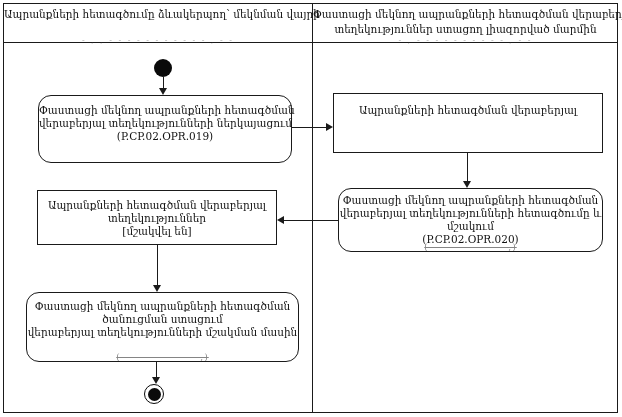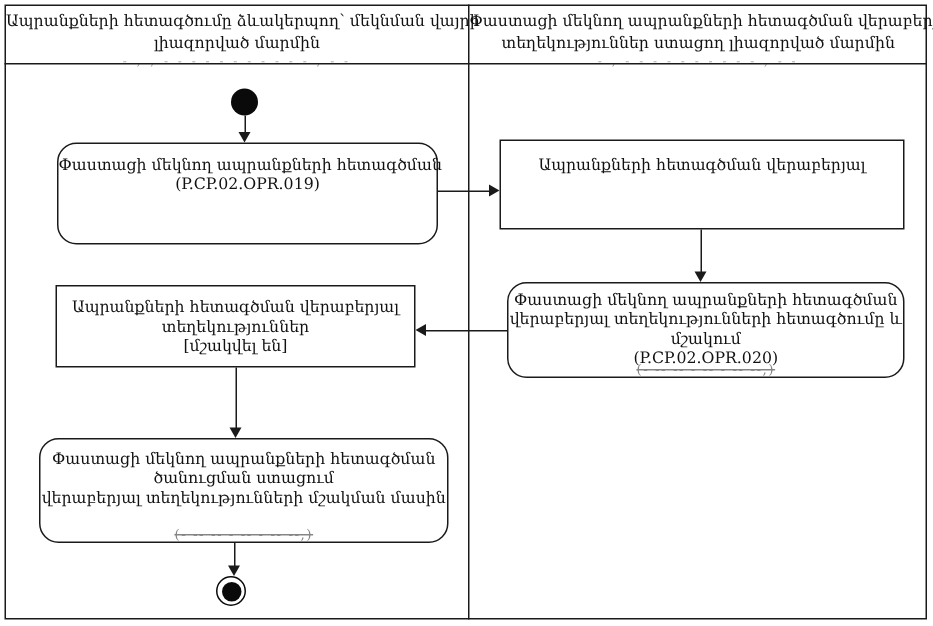--- a/index.html
+++ b/index.html
@@ -43,37 +43,37 @@
 <body>
 
 <div class="canvas">
 
   <div class="frame"></div>
   <div class="vline" style="left:312px;top:3px;width:1px;height:410px;"></div>
   <div class="hline" style="left:3px;top:42px;width:615px;height:1px;"></div>
 
   <div class="lane-header" style="left:4px;width:308px;">
     <div class="hl">Ապրանքների հետագծումը ձևակերպող՝ մեկնման վայրի</div>
-    <div class="hl">լիազորված մարմին</div>
     <div class="strike-smudge" style="top:29px;">- ,  , - - - - - -          - - - - -  ,  - -</div>
   </div>
 
   <div class="lane-header" style="left:313px;width:305px;">
     <div class="hl">Փաստացի մեկնող ապրանքների հետագծման վերաբերյալ</div>
     <div class="hl">տեղեկություններ ստացող լիազորված մարմին</div>
     <div class="strike-smudge" style="top:29px;">- ,  - - - - - -          - - - -  ,  - -</div>
   </div>
 
   <div class="start-node"></div>
 
   <div class="vline" style="left:163px;top:77px;width:1px;height:12px;"></div>
   <div class="ah ah-down" style="left:159px;top:88px;"></div>
 
   <div class="node rounded" style="left:38px;top:95px;width:254px;height:68px;padding-top:8px;">
     <div class="ln">Փաստացի մեկնող ապրանքների հետագծման</div>
+    <div class="ln">վերաբերյալ տեղեկությունների ներկայացում</div>
     <div class="ln">(P.CP.02.OPR.019)</div>
   </div>
 
   <div class="hline" style="left:292px;top:127px;width:35px;height:1px;"></div>
   <div class="ah ah-right" style="left:326px;top:123px;"></div>
 
   <div class="node" style="left:333px;top:93px;width:270px;height:60px;padding-top:10px;">
     <div class="ln">Ապրանքների հետագծման վերաբերյալ</div>
   </div>
 

